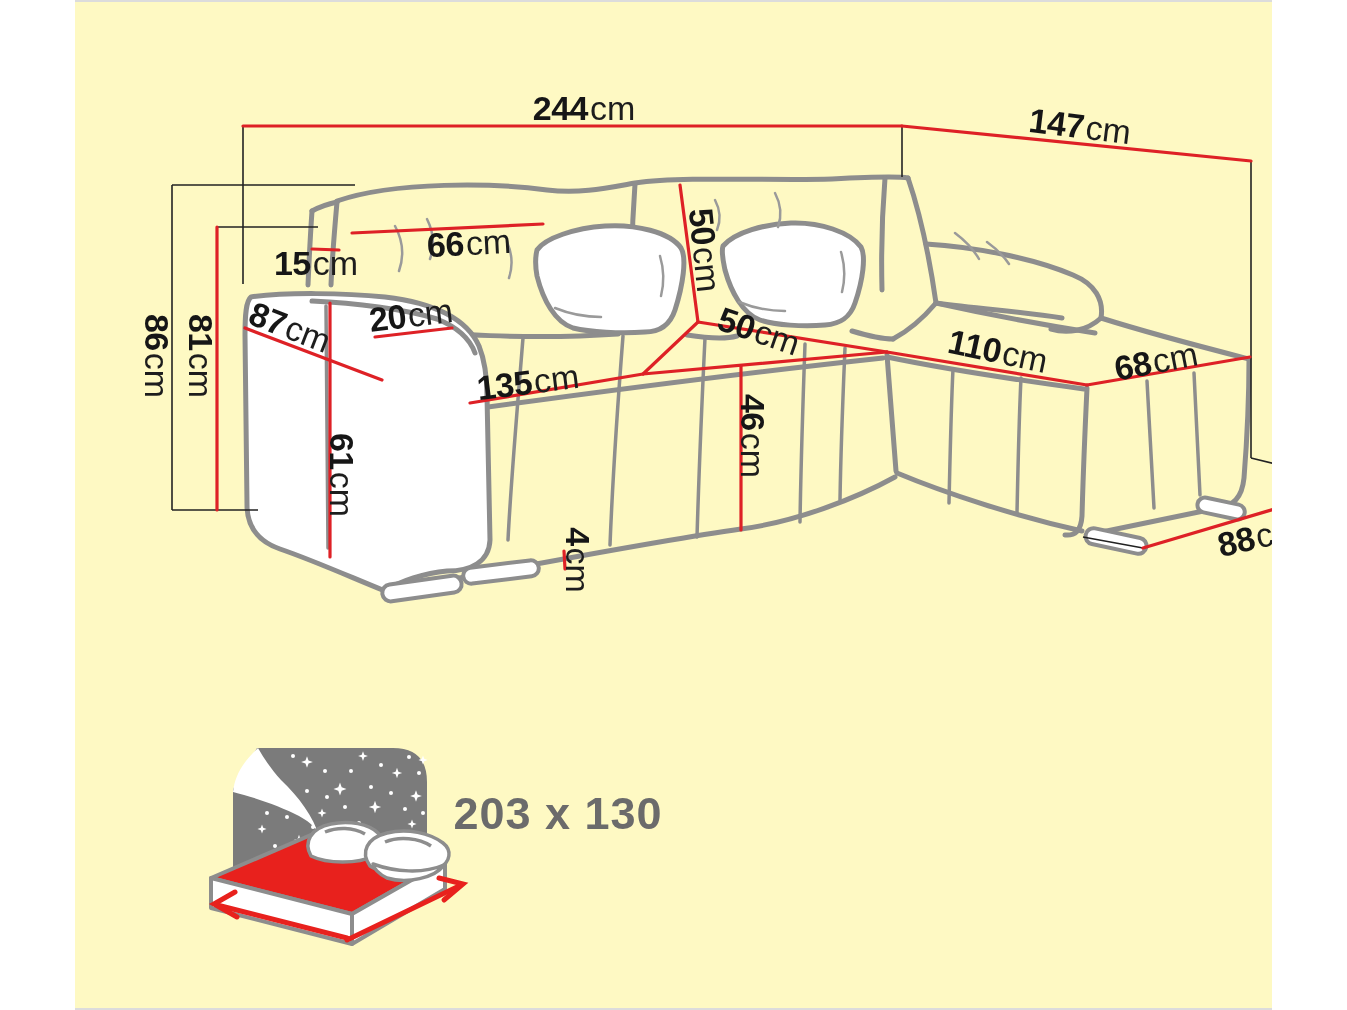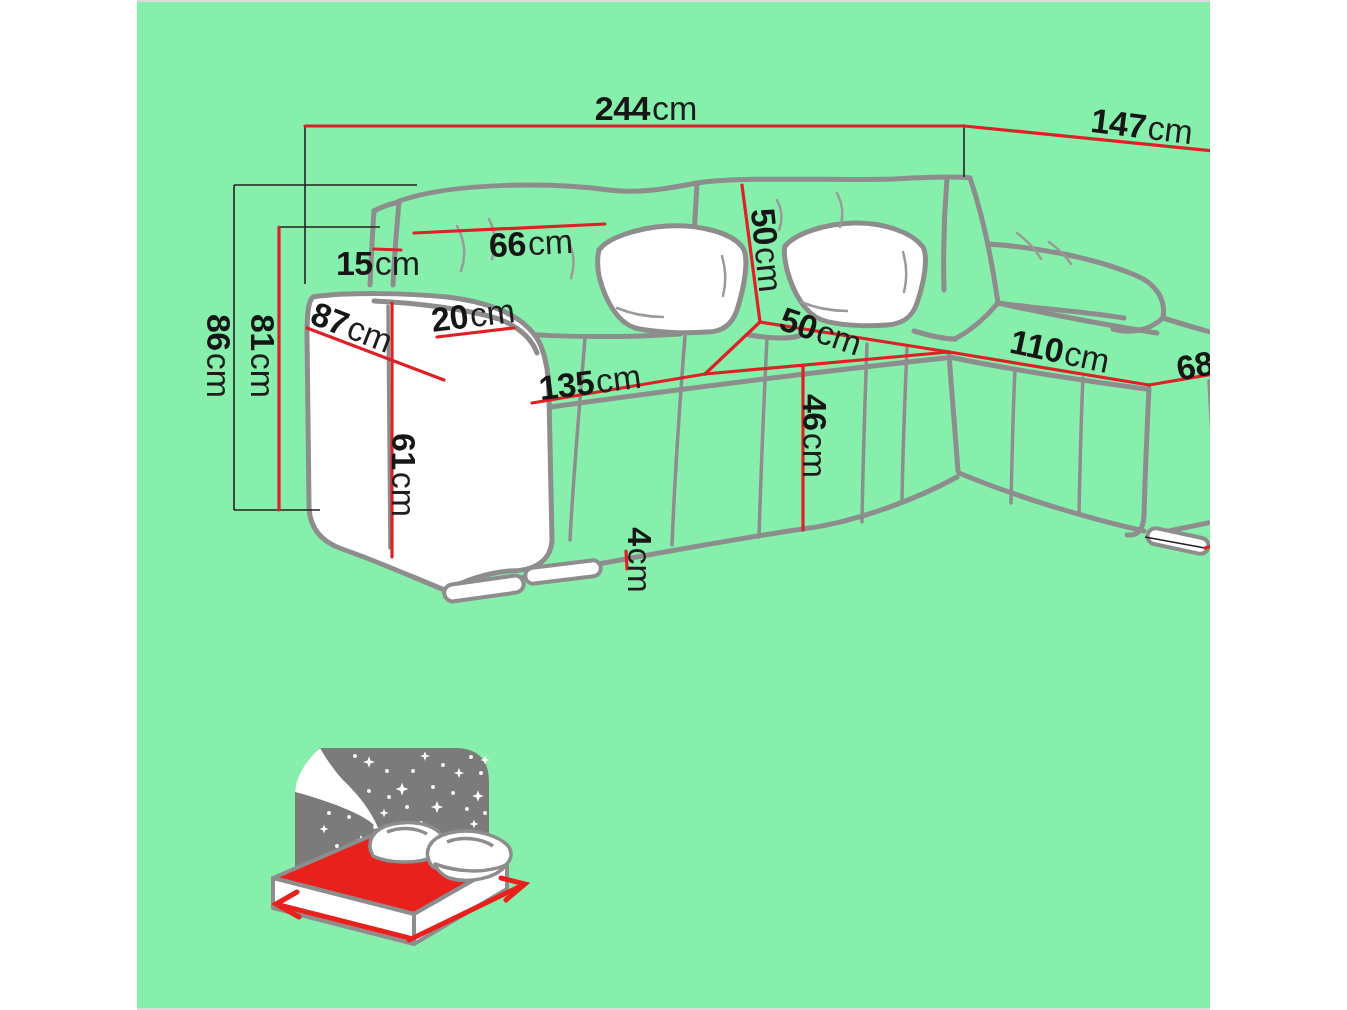--- a/index.html
+++ b/index.html
@@ -1,17 +1,17 @@
 <!DOCTYPE html>
 <html><head>
 <meta charset="utf-8">
 <style>
   html,body{margin:0;padding:0;background:#ffffff;}
   .stage{
-    position:relative;width:1073px;height:1010px;margin:0 auto;background:#86efac;
+    position:relative;width:1197px;height:1010px;margin:0 auto;background:#fef9c3;
     font-family:"Liberation Sans",sans-serif;overflow:hidden;
   }
   .frame-line{position:absolute;left:0;width:100%;height:2px;background:#dcdcdc;}
   .frame-line.top{top:0;}
   .frame-line.bottom{bottom:0;}
   svg.scene{position:absolute;left:0;top:0;}
   .dim{
     position:absolute;white-space:nowrap;line-height:1;color:#161616;
     font-size:34px;transform:translate(-50%,-50%) rotate(var(--r,0deg));
   }
@@ -255,13 +255,14 @@
       <span class="v">46</span><span class="u">cm</span>
     </div>
     <div class="dim" style="left:503px;top:560px;--r:90deg">
       <span class="v">4</span><span class="u">cm</span>
     </div>
     <div class="dim" style="left:1184px;top:536px;--r:-13deg">
       <span class="v">88</span><span class="u">cm</span>
     </div>
   </div>
 
+  <div class="bed-size" style="left:483px;top:813px">203 x 130</div>
 </div>
 
 </body></html>

